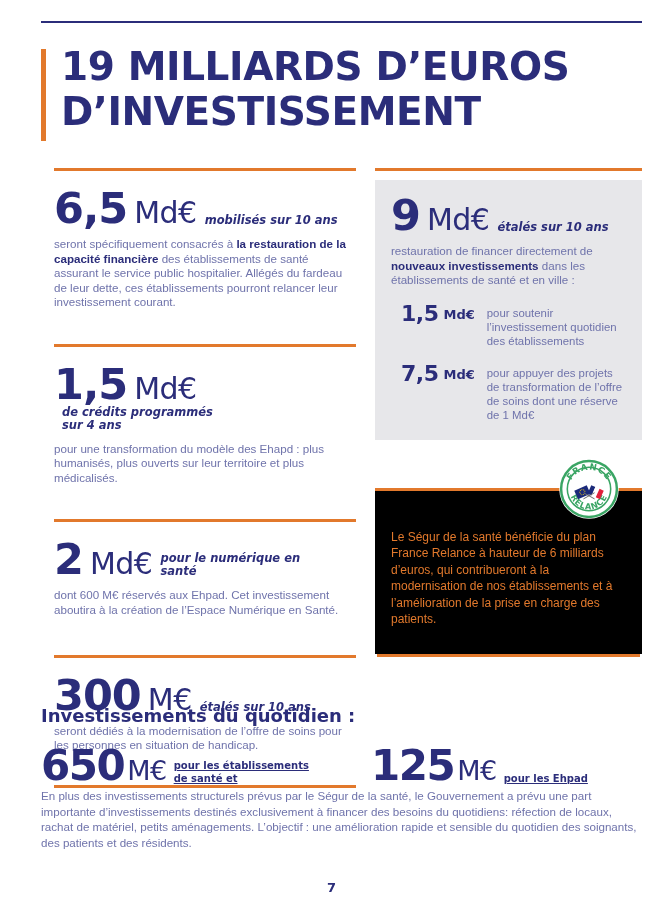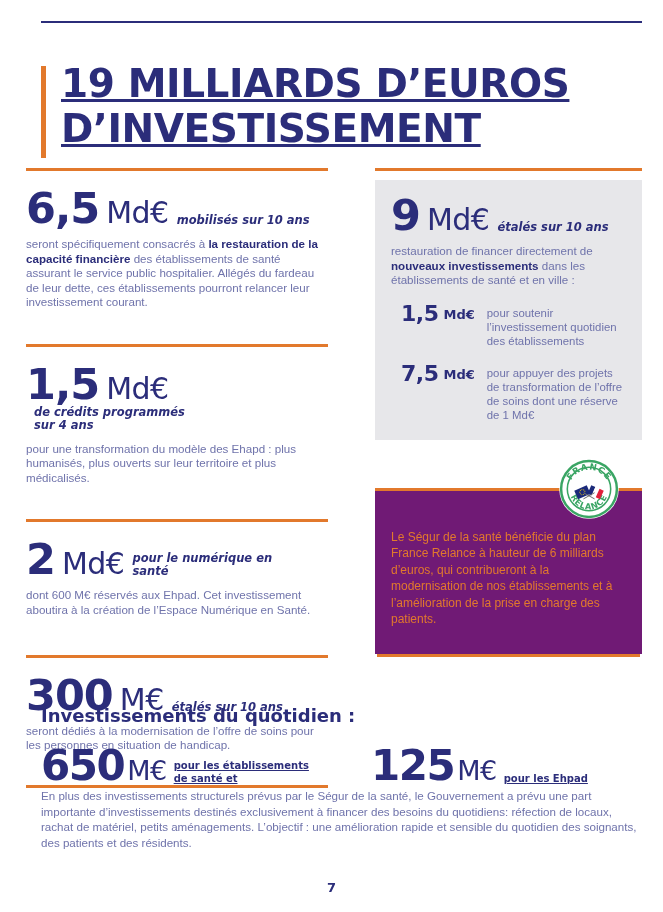--- a/index.html
+++ b/index.html
@@ -28,23 +28,22 @@
     top: 21px;
     width: 601px;
     height: 2px;
     background: #2b2d7a;
   }
 
   
   .title-wrap {
     position: absolute;
     left: 41px;
-    top: 61px;
+    top: 44px;
     width: 600px;
-    text-decoration: underline;
   }
   .title-bar {
     position: absolute;
     left: 0px;
     top: 5px;
     width: 5px;
     height: 92px;
     background: #e2792c;
   }
   .title-text {
@@ -55,21 +54,21 @@
     font-size: 39px;
     line-height: 45px;
     letter-spacing: -0.4px;
     color: #2b2d7a;
     text-transform: uppercase;
   }
 
   
   .col-left {
     position: absolute;
-    left: 26px;
+    left: 54px;
     top: 168px;
     width: 302px;
   }
   .col-right {
     position: absolute;
     left: 375px;
     top: 168px;
     width: 267px;
   }
 
@@ -166,21 +165,21 @@
     padding-top: 2px;
     max-width: 160px;
   }
 
   
   .relance-wrap {
     position: relative;
     margin-top: 48px;
   }
   .relance-panel {
-    background: #701a75;
+    background: #000000;
     padding: 26px 16px 14px 16px;
     box-sizing: border-box;
   }
   .relance-text {
     font-family: "Liberation Sans", sans-serif;
     font-size: 12px;
     line-height: 16.5px;
     color: #e2792c;
   }
   .relance-rule-bottom {

